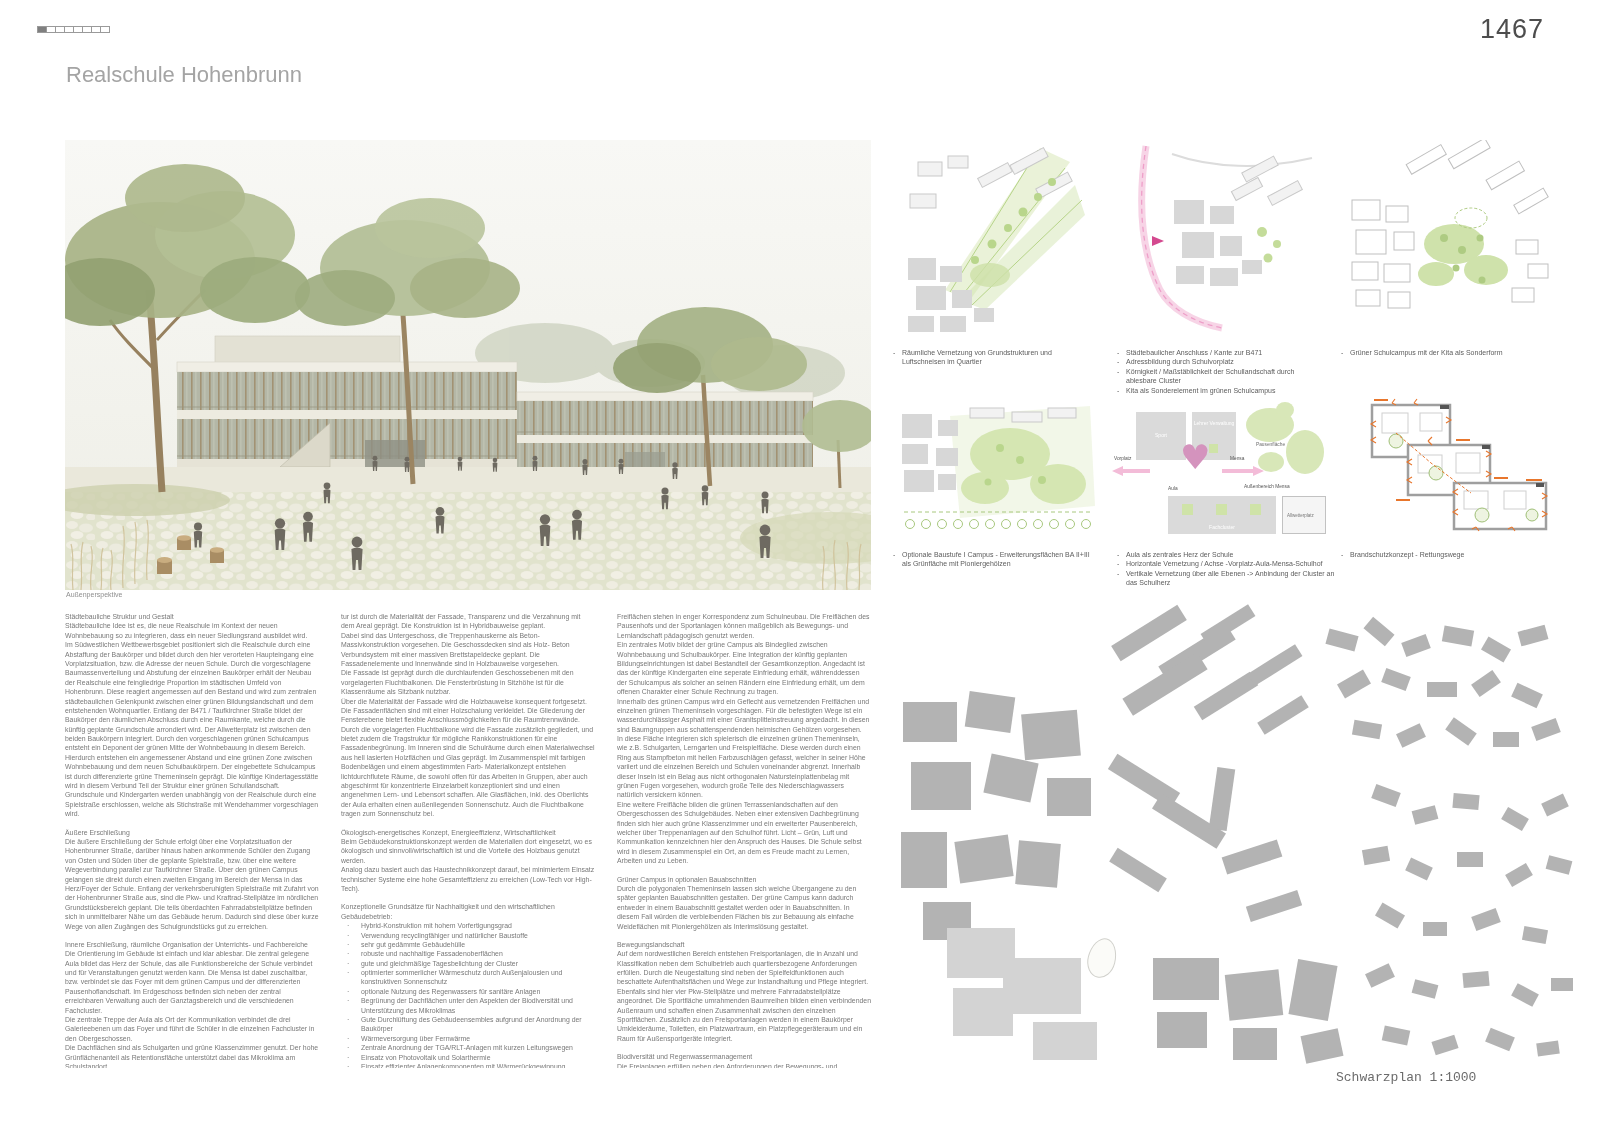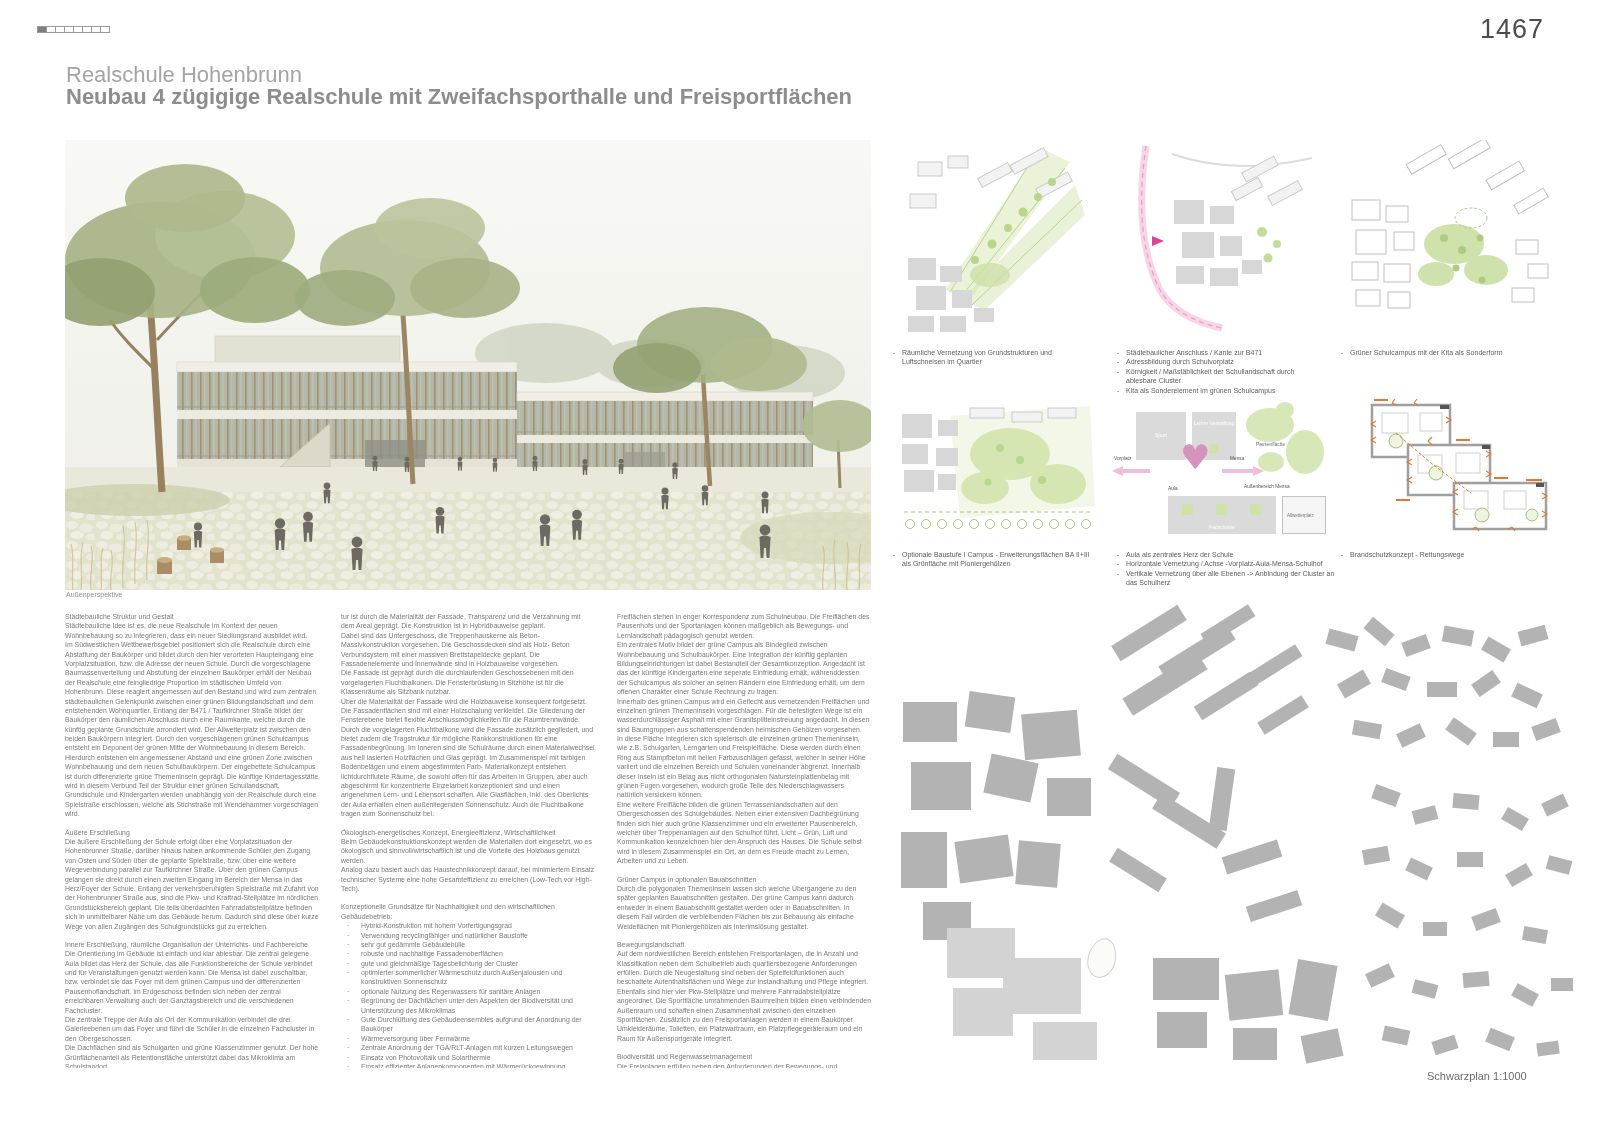--- a/index.html
+++ b/index.html
@@ -61,42 +61,41 @@
   .b-row{display:flex;padding-left:6px;}
   .b-row .dot{flex:0 0 14px;}
   .b-row .btx{flex:1;}
 
   
   .schwarzplan{position:absolute;left:895px;top:610px;width:675px;height:455px;}
   .bldg{position:absolute;background:#b3b3b3;}
   .bldg.light{background:#d3d3d3;}
   .pond{position:absolute;left:193px;top:328px;width:26px;height:38px;background:#fbfbf8;
     border:1px solid #d1d1cc;border-radius:50%/55% 55% 45% 45%;transform:rotate(14deg);}
-  .sp-label{position:absolute;left:1427px;top:1070px;font-size:11px;color:#6b6b6b;}
+  .sp-label{position:absolute;left:1336px;top:1070px;font-size:13px;color:#6b6b6b;font-family:Liberation Mono, monospace;}
 </style>
 </head>
 <body>
 
 <div class="board">
 
   <div class="regbar">
       <span class="regcell filled"></span>
       <span class="regcell"></span>
       <span class="regcell"></span>
       <span class="regcell"></span>
       <span class="regcell"></span>
       <span class="regcell"></span>
       <span class="regcell"></span>
       <span class="regcell"></span>
     </div>
 
   <div class="pagenum">1467</div>
 
   <div class="title">Realschule Hohenbrunn</div>
-  <div class="subtitle">Neubau 4 zügigige Realschule mit Zweifachsporthalle und Freisportflächen</div>
 
   <div class="persp">
     <svg viewBox="0 0 806 450" width="806" height="450">
       <defs>
         <linearGradient id="sky" x1="0" y1="0" x2="0" y2="1">
           <stop offset="0" stop-color="#f8f8f5"></stop>
             <stop offset="1" stop-color="#eeeee6"></stop>
         </linearGradient>
         <pattern id="mull" width="9" height="40" patternUnits="userSpaceOnUse">
           <rect width="9" height="40" fill="#b4b7a7"></rect>

